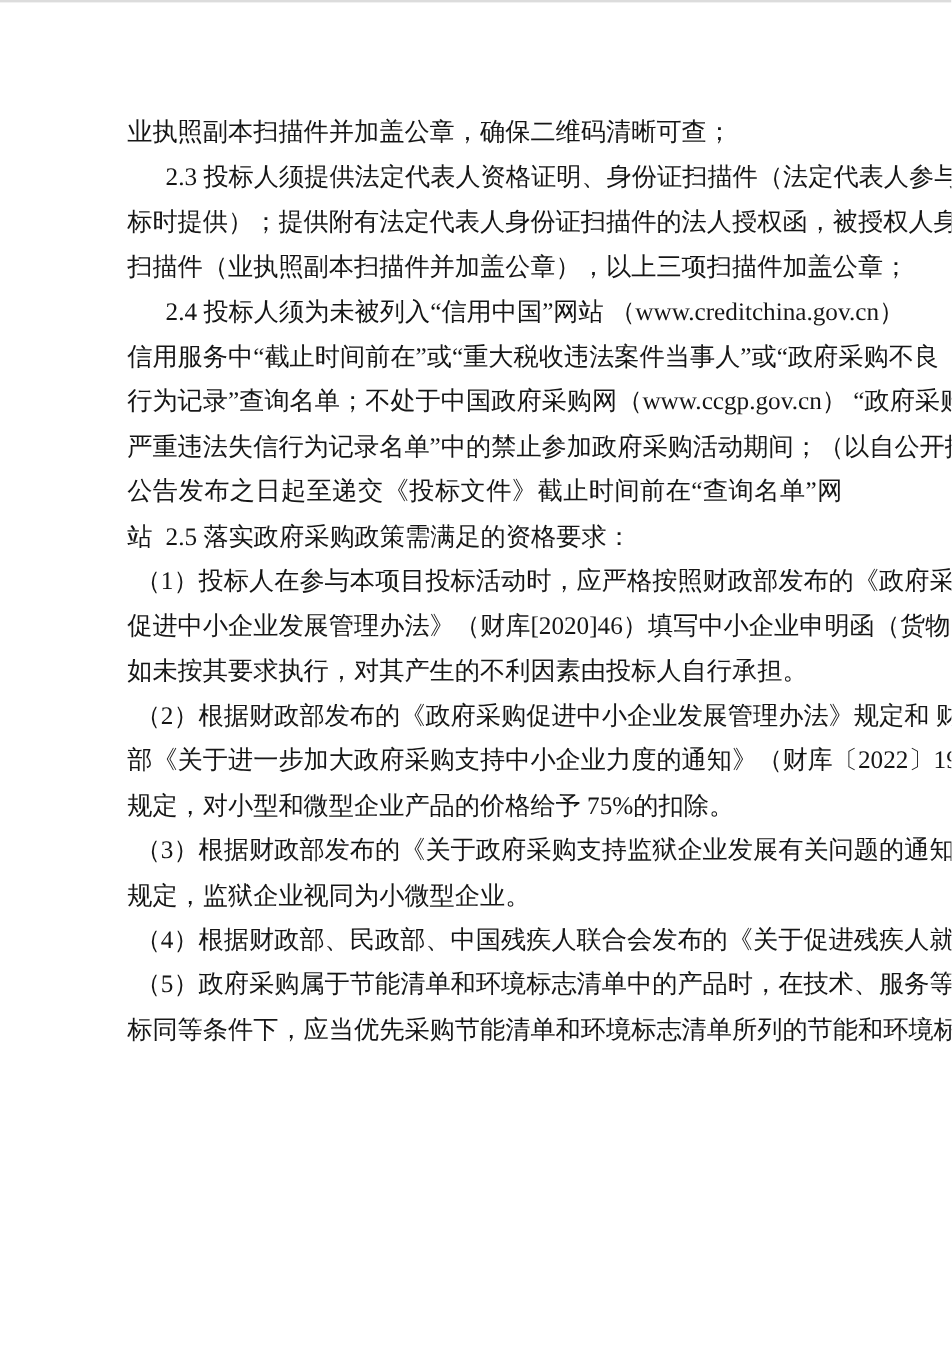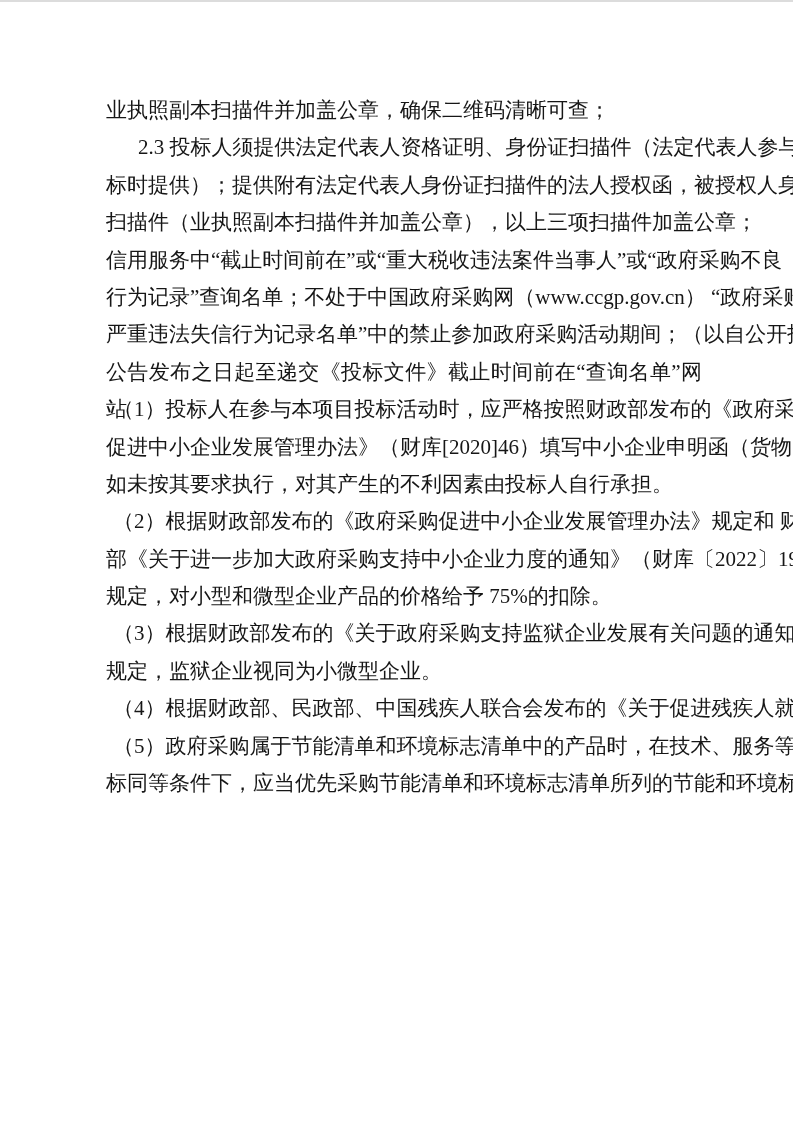--- a/index.html
+++ b/index.html
@@ -65,26 +65,30 @@
       <div class="line">业执照副本扫描件并加盖公章，确保二维码清晰可查；</div>
     </div>
 
     <div class="para">
       <div class="line ind-num">2.3 投标人须提供法定代表人资格证明、身份证扫描件（法定代表人参与投</div>
       <div class="line">标时提供）；提供附有法定代表人身份证扫描件的法人授权函，被授权人身份证</div>
       <div class="line">扫描件（业执照副本扫描件并加盖公章），以上三项扫描件加盖公章；</div>
     </div>
 
     <div class="para">
+      <div class="line ind-num">2.4 投标人须为未被列入“信用中国”网站 （www.creditchina.gov.cn）</div>
       <div class="line">信用服务中“截止时间前在”或“重大税收违法案件当事人”或“政府采购不良</div>
       <div class="line">行为记录”查询名单；不处于中国政府采购网（www.ccgp.gov.cn） “政府采购</div>
       <div class="line">严重违法失信行为记录名单”中的禁止参加政府采购活动期间；（以自公开招标</div>
       <div class="line stretch">公告发布之日起至递交《投标文件》截止时间前在“查询名单”网站</div>
     </div>
 
+    <div class="para">
+      <div class="line ind-num">2.5 落实政府采购政策需满足的资格要求：</div>
+    </div>
 
     <div class="para">
       <div class="line ind-item">（1）投标人在参与本项目投标活动时，应严格按照财政部发布的《政府采购</div>
       <div class="line">促进中小企业发展管理办法》（财库[2020]46）填写中小企业申明函（货物），</div>
       <div class="line">如未按其要求执行，对其产生的不利因素由投标人自行承担。</div>
     </div>
 
     <div class="para">
       <div class="line ind-item">（2）根据财政部发布的《政府采购促进中小企业发展管理办法》规定和 财政</div>
       <div class="line">部《关于进一步加大政府采购支持中小企业力度的通知》（财库〔2022〕19 号）</div>

